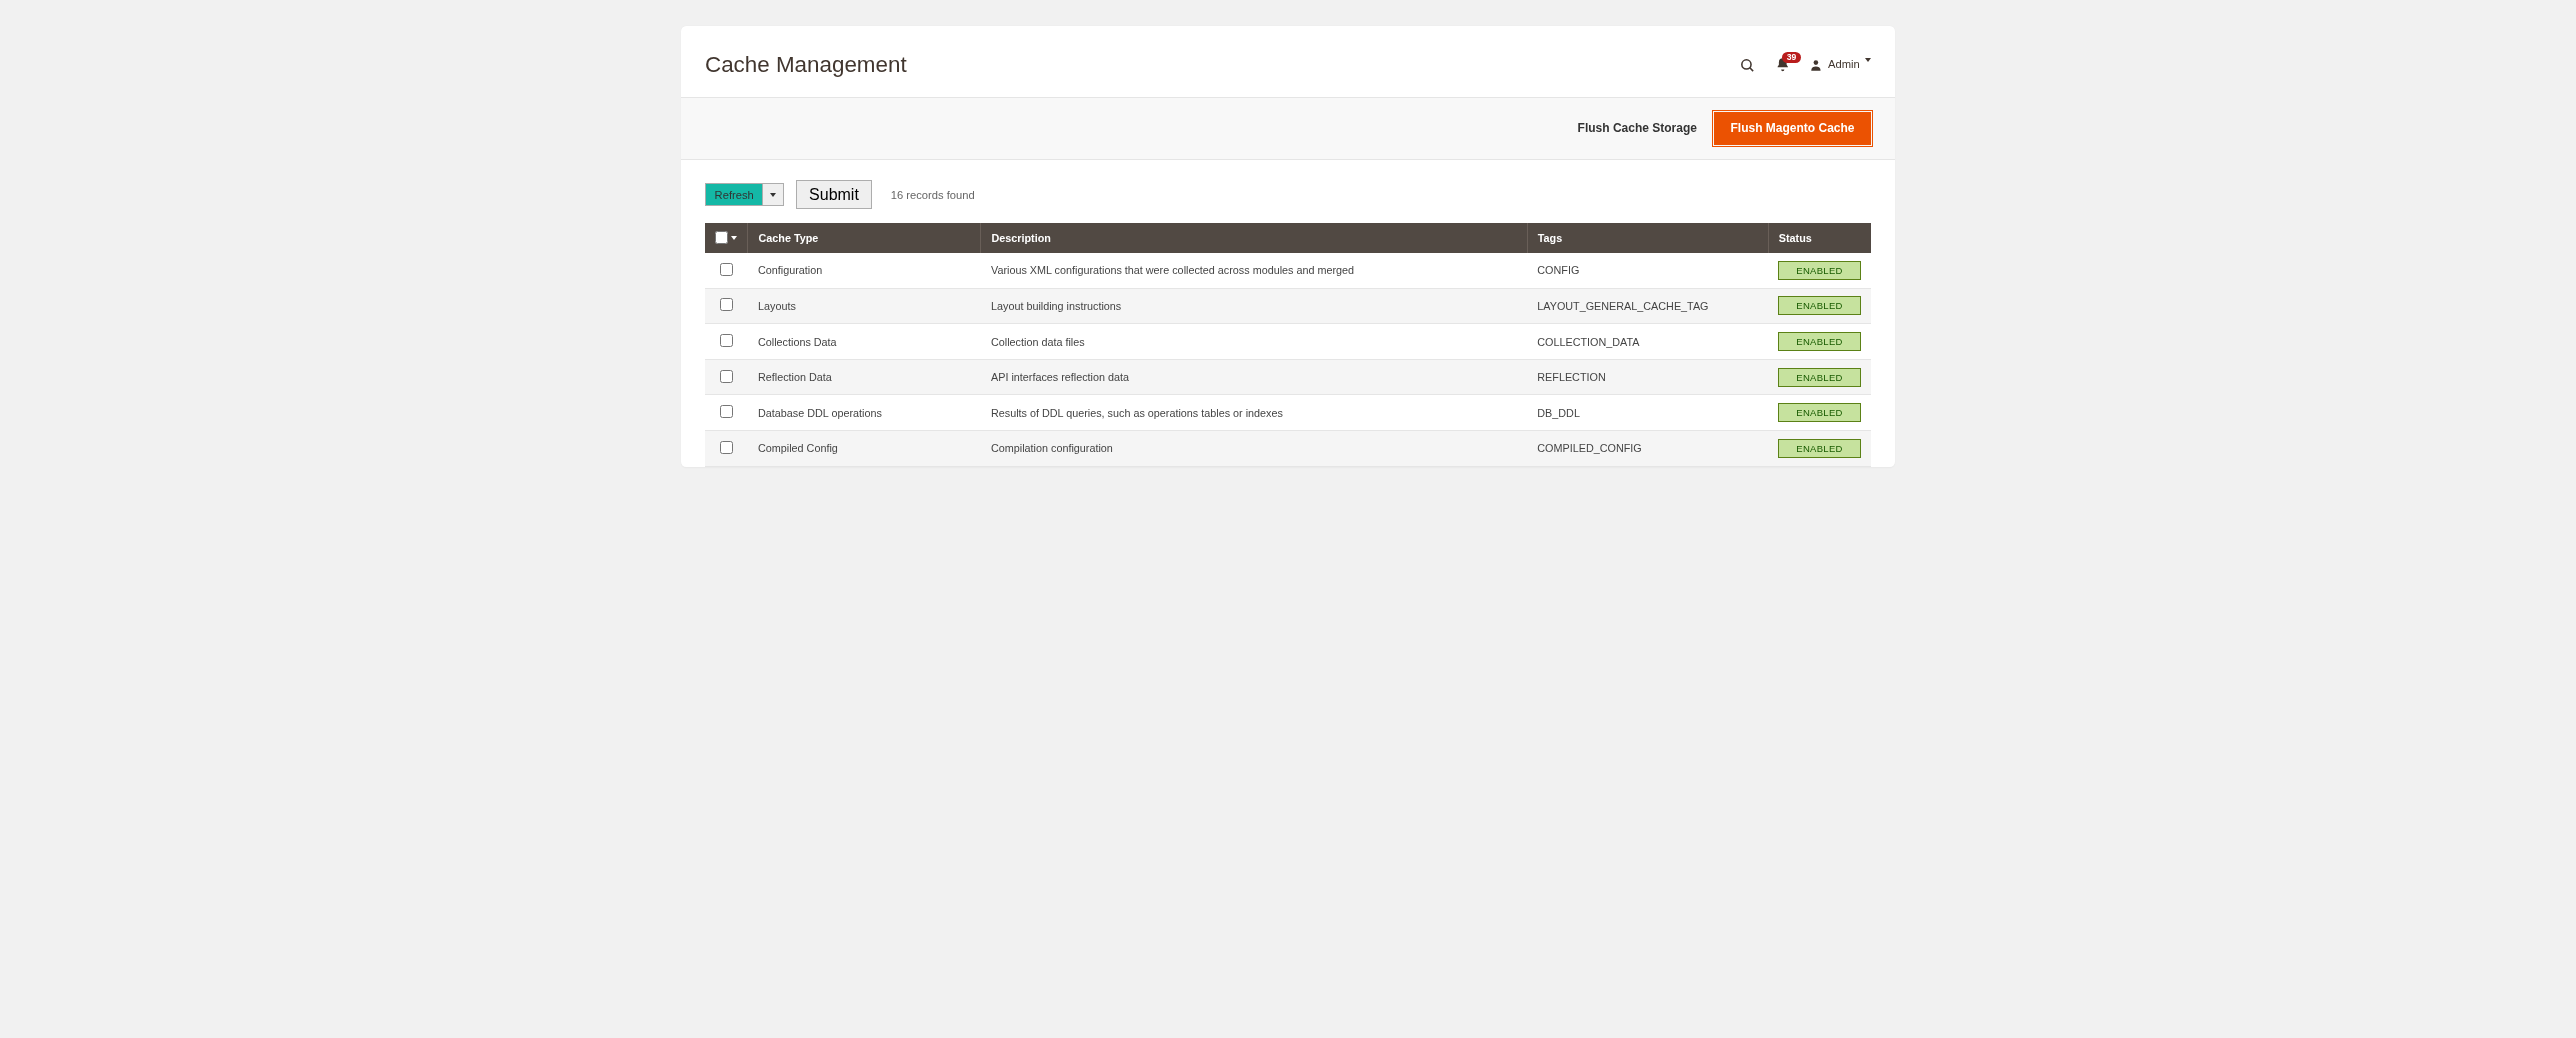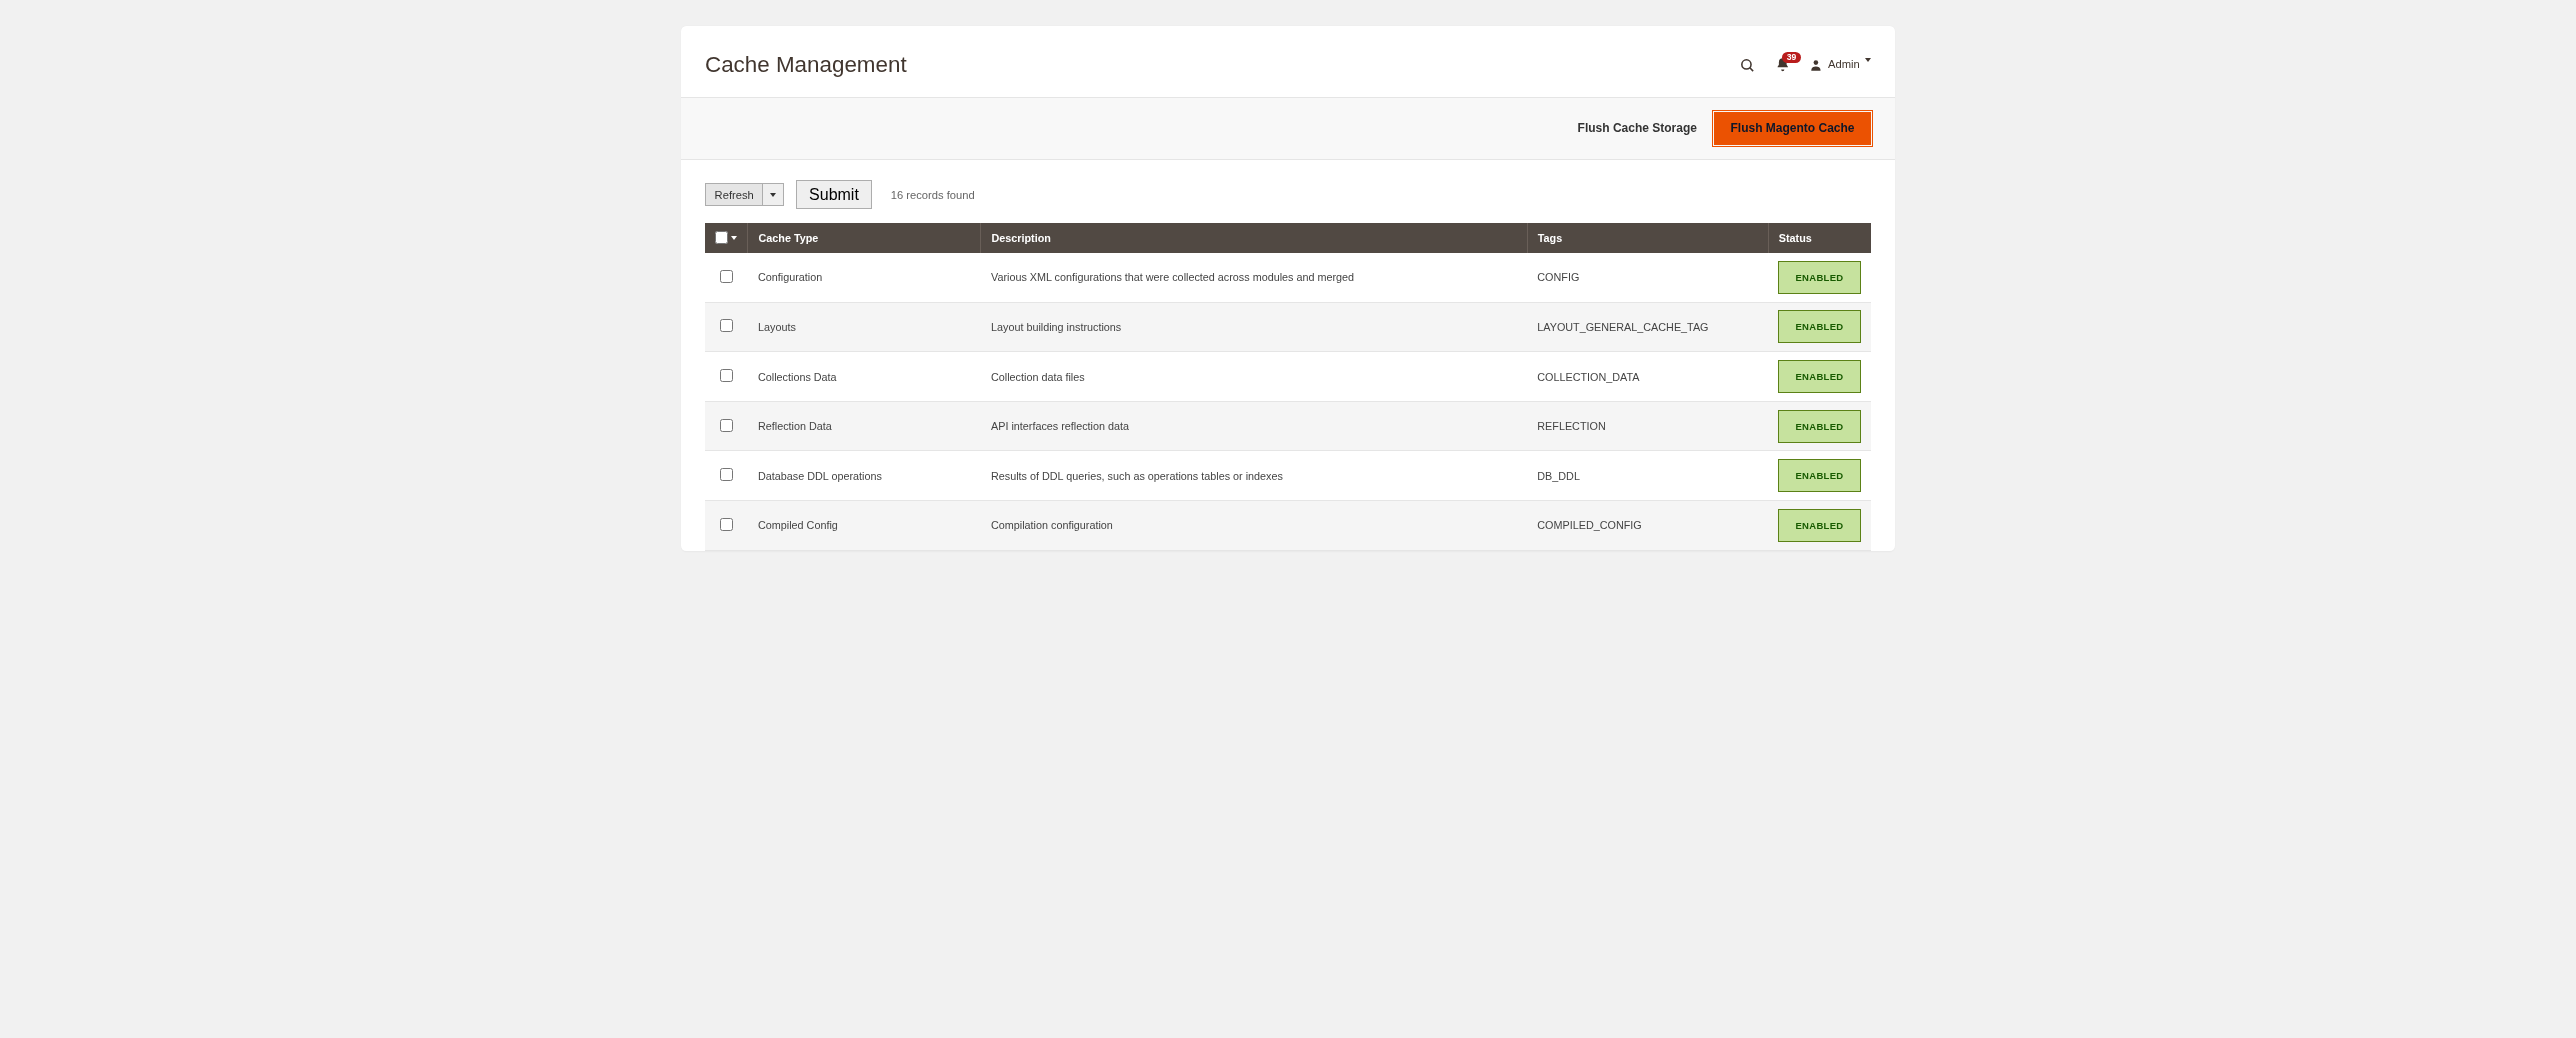--- a/index.html
+++ b/index.html
@@ -78,41 +78,41 @@
     background: none;
     border: none;
     color: #333;
     font-size: 12px;
     font-weight: 600;
     cursor: pointer;
   }
   .btn-primary {
     background: #eb5202;
     border: 0.9px solid #eb5202;
-    color: #0f172a;
+    color: #ffffff;
     font-size: 12px;
     font-weight: 600;
     padding: 8.6px 15.5px;
     cursor: pointer;
     outline: 1.7px solid #eb5202;
     outline-offset: 1.7px;
   }
 
   .toolbar {
     display: flex;
     align-items: center;
     gap: 12px;
     padding: 20.7px 24px 13.8px 24px;
   }
   .toolbar .select-wrap {
     display: flex;
   }
   .toolbar .select-main {
     border: 0.9px solid #adadad;
-    background: #e5e5e5;
+    background: #14b8a6;
     padding: 4.3px 8.6px;
     font-size: 11.2px;
     color: #333;
     cursor: pointer;
   }
   .toolbar .select-drop {
     border: 0.9px solid #adadad;
     border-left: none;
     background: #efefef;
     width: 20.7px;
@@ -160,24 +160,24 @@
   .col-check { width: 34px; text-align: center; }
   .col-check input { cursor: pointer; }
   .col-status { width: 103px; }
   .col-tags { width: 241px; }
   .col-type { width: 233px; }
   .status-enabled {
     display: inline-block;
     background: #c6e29e;
     border: 0.9px solid #5b8116;
     color: #185b00;
-    font-weight: 700;
+    font-weight: 400;
     font-size: 9.5px;
     text-align: center;
-    padding: 10px 0;
+    padding: 3px 0;
     width: 100%;
     letter-spacing: 0.3px;
   }
   .header-check-cell {
     display: flex;
     align-items: center;
     gap: 2.6px;
     justify-content: center;
   }
   .header-check-cell .caret-down { border-top-color: #fff; }

